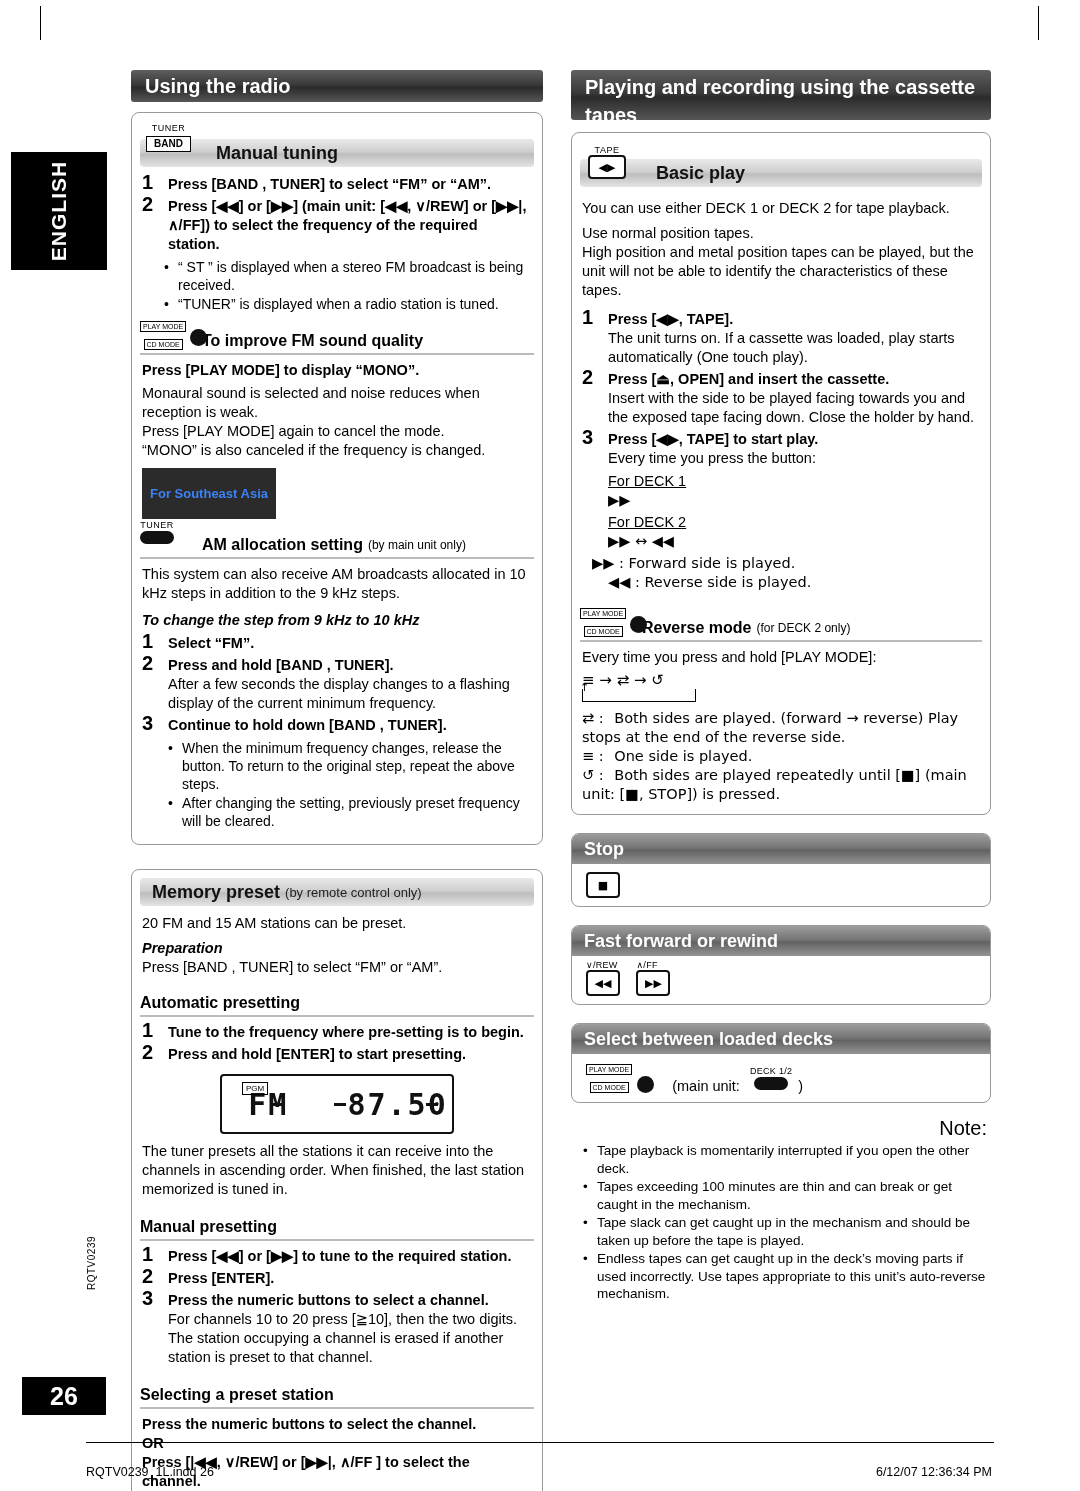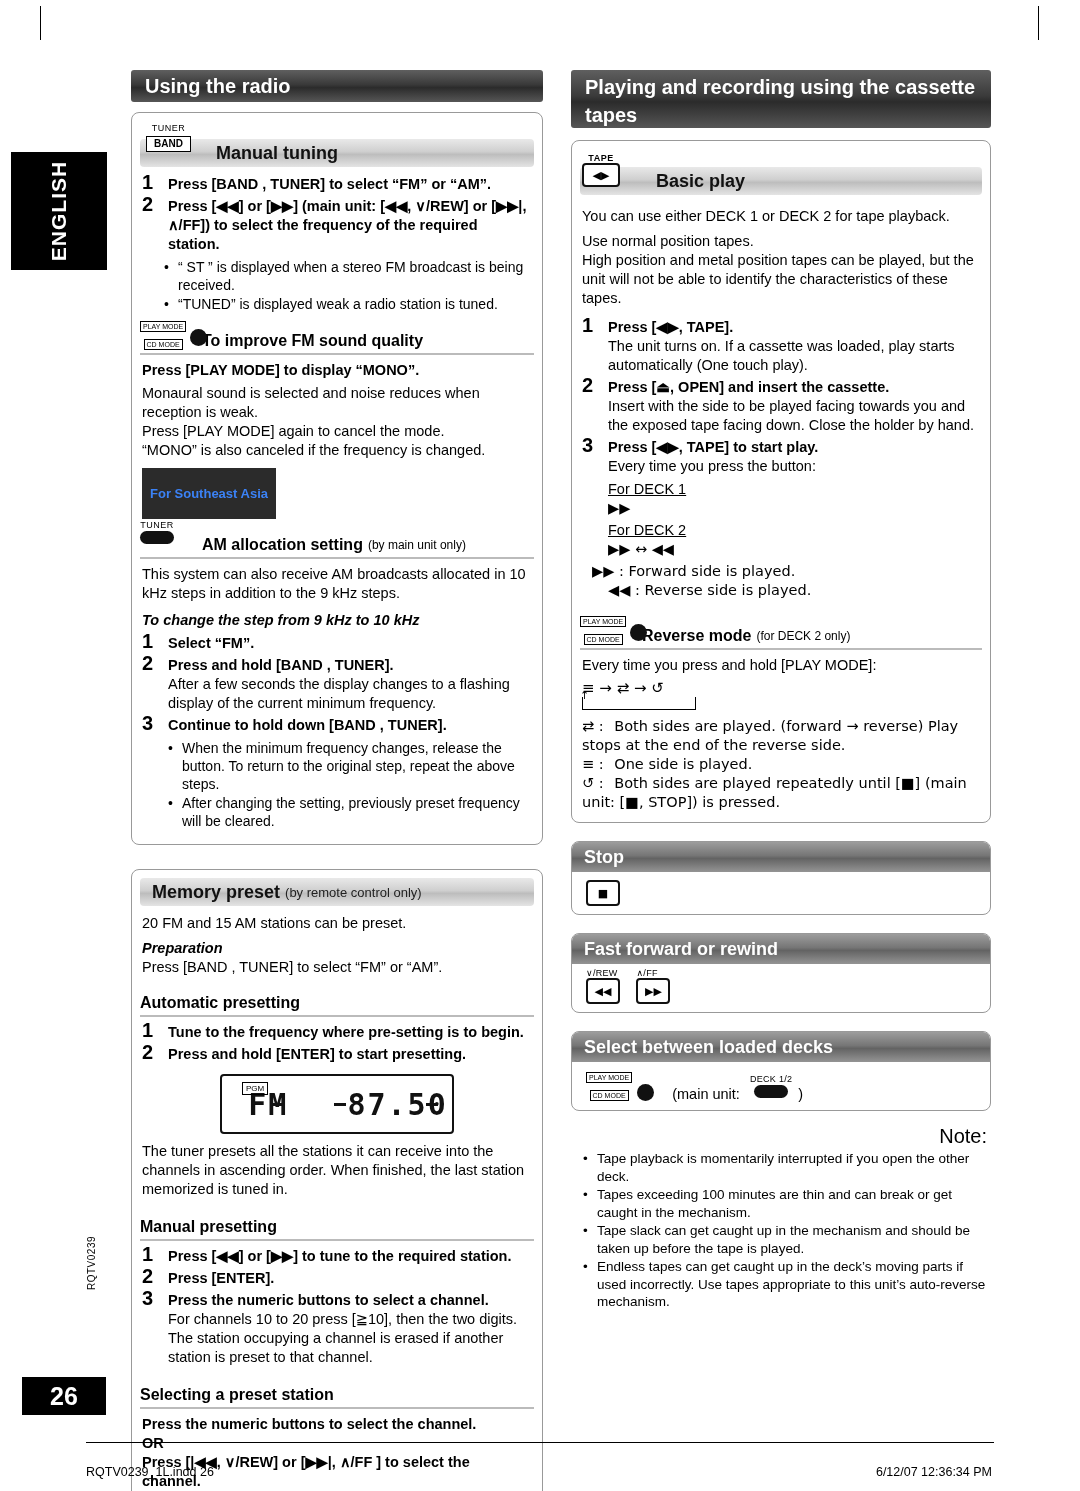--- a/index.html
+++ b/index.html
@@ -89,21 +89,21 @@
     border-radius: 3px;
     color: #fff;
     font-size: 20px;
     font-weight: bold;
     line-height: 32px;
     padding-left: 14px;
     box-sizing: border-box;
     margin-bottom: 10px;
   }
   .chapter-bar.two-line {
-    height: 58px;
+    height: 50px;
     line-height: 28px;
     padding-top: 3px;
   }
 
   .panel {
     border: 1px solid #999;
     border-radius: 8px;
     padding: 0 0 10px 0;
     margin-bottom: 14px;
     position: relative;
@@ -418,21 +418,21 @@
         <span class="stepbold">Press [BAND , TUNER] to select “FM” or “AM”.</span>
       </li>
       <li>
         <span class="num">2</span>
         <span class="stepbold">Press [◀◀] or [▶▶] (main unit: [◀◀, ∨/REW] or [▶▶|, ∧/FF]) to select the frequency of the required station.</span>
       </li>
     </ol>
 
     <ul class="bullets">
       <li>“ ST ” is displayed when a stereo FM broadcast is being received.</li>
-      <li>“TUNED” is displayed weak a radio station is tuned.</li>
+      <li>“TUNER” is displayed when a radio station is tuned.</li>
     </ul>
 
     
     <div class="subhead" style="padding-left:62px; margin-top:16px;">
       <div class="key-tuner" style="left:0px; top:-14px; display:flex; align-items:center;">
         <span class="playmode-key" style="margin-right:4px;">
           <span class="lbl1">PLAY MODE</span><br>
           <span class="lbl2">CD MODE</span>
         </span>
         <span class="key-circle" style="margin-top:8px;"></span>
@@ -549,21 +549,21 @@
   </div>
 </div>
 
 <div class="col-right">
 
   <div class="chapter-bar two-line">Playing and recording using the cassette tapes</div>
 
   <div class="panel" style="padding-top:18px; margin-top:12px;">
 
     <div class="sec-bar" style="padding-left:76px;">
-      <div class="key-tuner" style="left:2px; top:-14px;font-weight:bold;">
+      <div class="key-tuner" style="left:8px; top:-14px;">
         <span class="key-label-top">TAPE</span>
         <span class="btn-sq" style="width:34px;height:20px;">
           <span class="glyph sym">◀▶</span>
         </span>
       </div>
       <span class="title">Basic play</span>
     </div>
 
     <div class="body-text" style="margin-top:12px;">You can use either DECK 1 or DECK 2 for tape playback.</div>
     <div class="body-text" style="margin-top:6px;">Use normal position tapes.</div>

